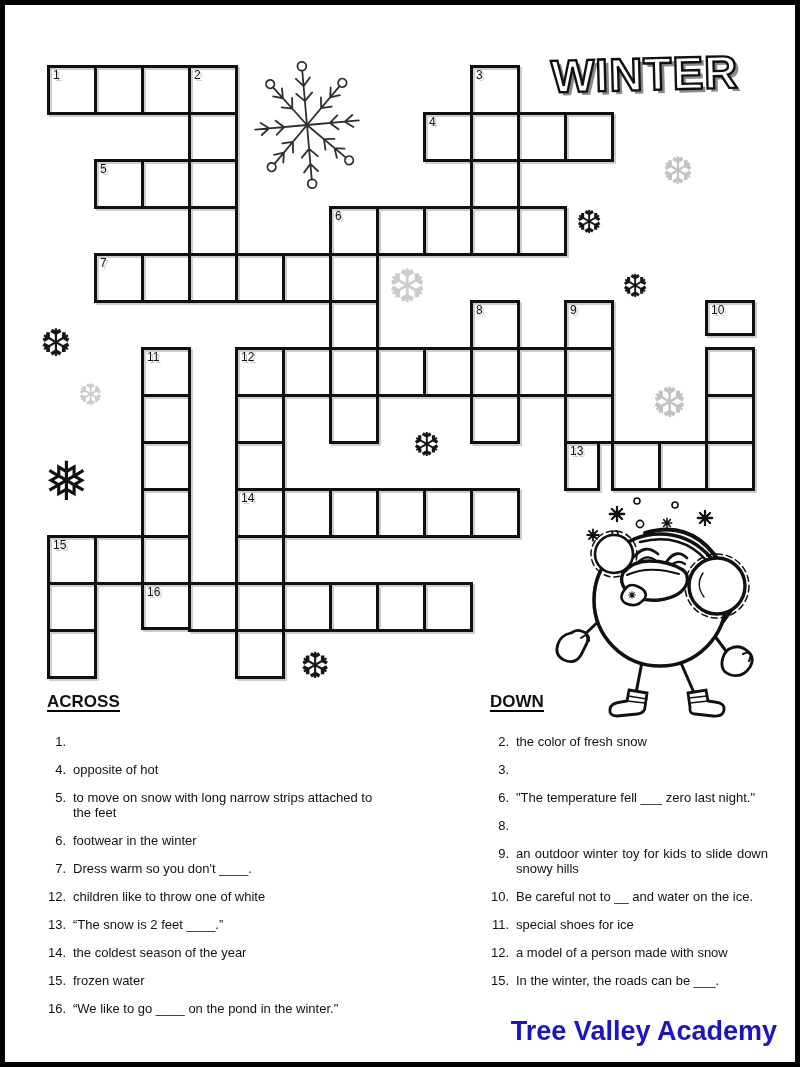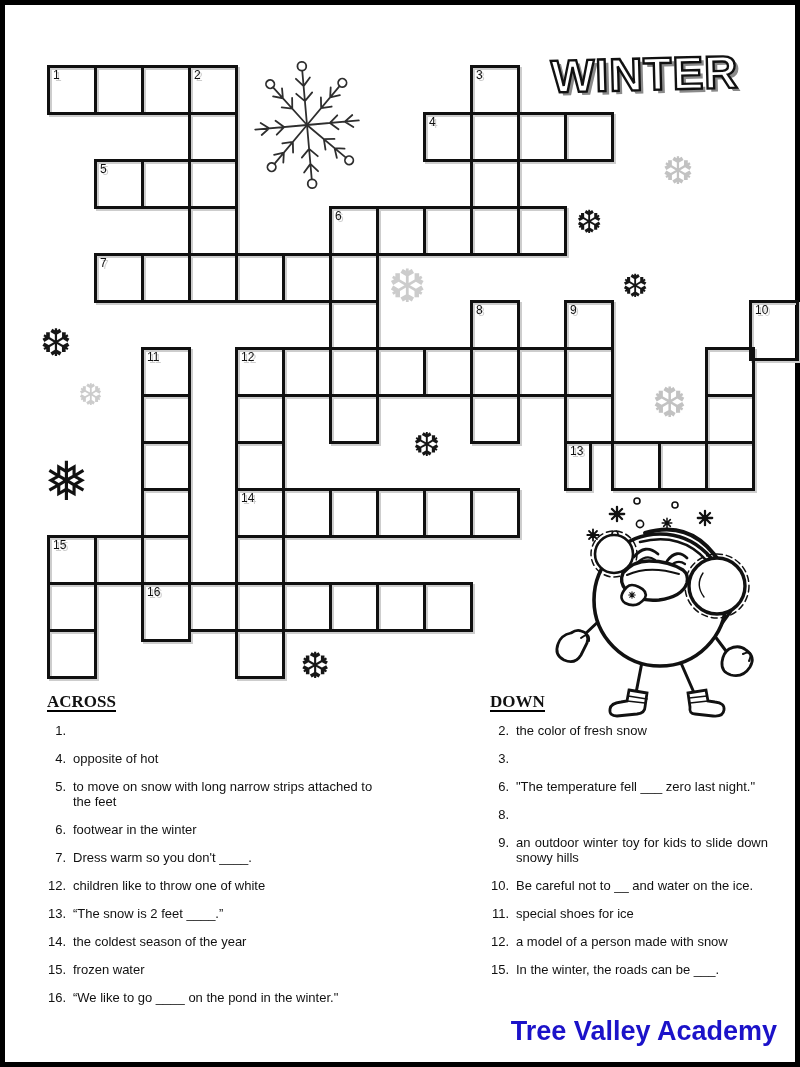--- a/index.html
+++ b/index.html
@@ -20,21 +20,21 @@
     text-shadow:3.5px 3.5px 0 #8a8a8a;
     transform:rotate(-1.5deg);white-space:nowrap;
   }
   
   .flake{position:absolute;font-family:"DejaVu Sans",sans-serif;line-height:1;user-select:none;}
   
   .clue-col{position:absolute;font-size:13px;line-height:15px;}
   .across-col{left:40px;top:694px;width:430px;}
   .down-col{left:483px;top:694px;width:300px;}
   .clue-header{display:inline-block;font-size:17px;font-weight:bold;border-bottom:2.5px solid #000;padding-bottom:1px;margin:0 0 0 7px;}
-  .clue-header-wrap{margin-bottom:11px;font-family:Liberation Serif, serif;}
+  .clue-header-wrap{margin-bottom:22px;}
   .clue{display:flex;align-items:flex-start;margin-bottom:13px;}
   .clue-num{flex:none;width:26px;text-align:right;margin-right:7px;}
   .clue-text{white-space:pre-line;}
   .across-col .clue-text{max-width:392px;}
   .down-col .clue-text{width:252px;text-align:justify;}
   
   #branding{position:absolute;right:23px;top:1016px;font-size:27px;font-weight:bold;color:#1b12c9;}
   svg{display:block;}
 </style>
 </head>
@@ -83,21 +83,21 @@
       <div class="cell" style="left: 235px; top: 253px; width: 50px; height: 50px;"></div>
       <div class="cell" style="left: 282px; top: 253px; width: 50px; height: 50px;"></div>
       <div class="cell" style="left: 329px; top: 253px; width: 50px; height: 50px;"></div>
       <div class="cell" style="left: 329px; top: 300px; width: 50px; height: 50px;"></div>
       <div class="cell" style="left: 470px; top: 300px; width: 50px; height: 50px;">
         <span class="cellnum">8</span>
       </div>
       <div class="cell" style="left: 564px; top: 300px; width: 50px; height: 50px;">
         <span class="cellnum">9</span>
       </div>
-      <div class="cell" style="left: 705px; top: 300px; width: 50px; height: 61px; margin-left: 44px;">
+      <div class="cell" style="left: 705px; top: 300px; width: 50px; height: 36px;">
         <span class="cellnum">10</span>
       </div>
       <div class="cell" style="left: 141px; top: 347px; width: 50px; height: 50px;">
         <span class="cellnum">11</span>
       </div>
       <div class="cell" style="left: 235px; top: 347px; width: 50px; height: 50px;">
         <span class="cellnum">12</span>
       </div>
       <div class="cell" style="left: 282px; top: 347px; width: 50px; height: 50px;"></div>
       <div class="cell" style="left: 329px; top: 347px; width: 50px; height: 50px;"></div>
@@ -108,21 +108,21 @@
       <div class="cell" style="left: 564px; top: 347px; width: 50px; height: 50px;"></div>
       <div class="cell" style="left: 705px; top: 347px; width: 50px; height: 50px;"></div>
       <div class="cell" style="left: 141px; top: 394px; width: 50px; height: 50px;"></div>
       <div class="cell" style="left: 235px; top: 394px; width: 50px; height: 50px;"></div>
       <div class="cell" style="left: 329px; top: 394px; width: 50px; height: 50px;"></div>
       <div class="cell" style="left: 470px; top: 394px; width: 50px; height: 50px;"></div>
       <div class="cell" style="left: 564px; top: 394px; width: 50px; height: 50px;"></div>
       <div class="cell" style="left: 705px; top: 394px; width: 50px; height: 50px;"></div>
       <div class="cell" style="left: 141px; top: 441px; width: 50px; height: 50px;"></div>
       <div class="cell" style="left: 235px; top: 441px; width: 50px; height: 50px;"></div>
-      <div class="cell" style="left: 564px; top: 441px; width: 28px; height: 50px;">
+      <div class="cell" style="left: 564px; top: 441px; width: 36px; height: 50px;">
         <span class="cellnum">13</span>
       </div>
       <div class="cell" style="left: 611px; top: 441px; width: 50px; height: 50px;"></div>
       <div class="cell" style="left: 658px; top: 441px; width: 50px; height: 50px;"></div>
       <div class="cell" style="left: 705px; top: 441px; width: 50px; height: 50px;"></div>
       <div class="cell" style="left: 141px; top: 488px; width: 50px; height: 50px;"></div>
       <div class="cell" style="left: 235px; top: 488px; width: 50px; height: 50px;">
         <span class="cellnum">14</span>
       </div>
       <div class="cell" style="left: 282px; top: 488px; width: 50px; height: 50px;"></div>
@@ -130,21 +130,21 @@
       <div class="cell" style="left: 376px; top: 488px; width: 50px; height: 50px;"></div>
       <div class="cell" style="left: 423px; top: 488px; width: 50px; height: 50px;"></div>
       <div class="cell" style="left: 470px; top: 488px; width: 50px; height: 50px;"></div>
       <div class="cell" style="left: 47px; top: 535px; width: 50px; height: 50px;">
         <span class="cellnum">15</span>
       </div>
       <div class="cell" style="left: 94px; top: 535px; width: 50px; height: 50px;"></div>
       <div class="cell" style="left: 141px; top: 535px; width: 50px; height: 50px;"></div>
       <div class="cell" style="left: 235px; top: 535px; width: 50px; height: 50px;"></div>
       <div class="cell" style="left: 47px; top: 582px; width: 50px; height: 50px;"></div>
-      <div class="cell" style="left: 141px; top: 582px; width: 50px; height: 60px;">
+      <div class="cell" style="left: 141px; top: 582px; width: 50px; height: 48px;">
         <span class="cellnum">16</span>
       </div>
       <div class="cell" style="left: 188px; top: 582px; width: 50px; height: 50px;"></div>
       <div class="cell" style="left: 235px; top: 582px; width: 50px; height: 50px;"></div>
       <div class="cell" style="left: 282px; top: 582px; width: 50px; height: 50px;"></div>
       <div class="cell" style="left: 329px; top: 582px; width: 50px; height: 50px;"></div>
       <div class="cell" style="left: 376px; top: 582px; width: 50px; height: 50px;"></div>
       <div class="cell" style="left: 423px; top: 582px; width: 50px; height: 50px;"></div>
       <div class="cell" style="left: 47px; top: 629px; width: 50px; height: 50px;"></div>
       <div class="cell" style="left: 235px; top: 629px; width: 50px; height: 50px;"></div>

